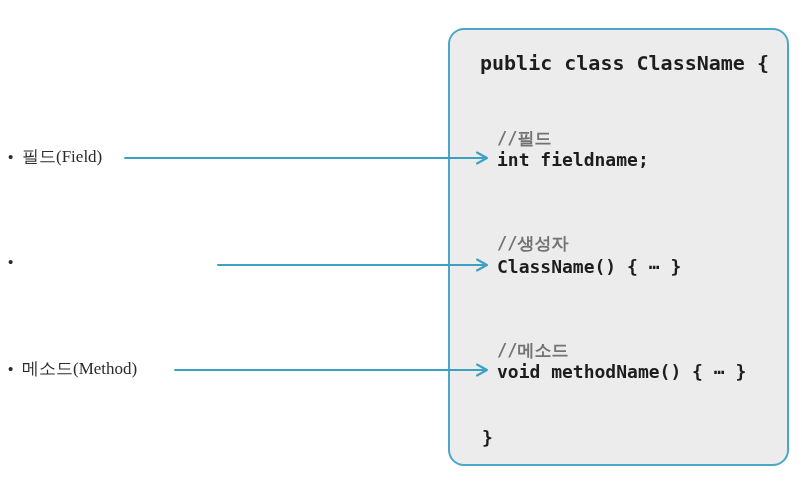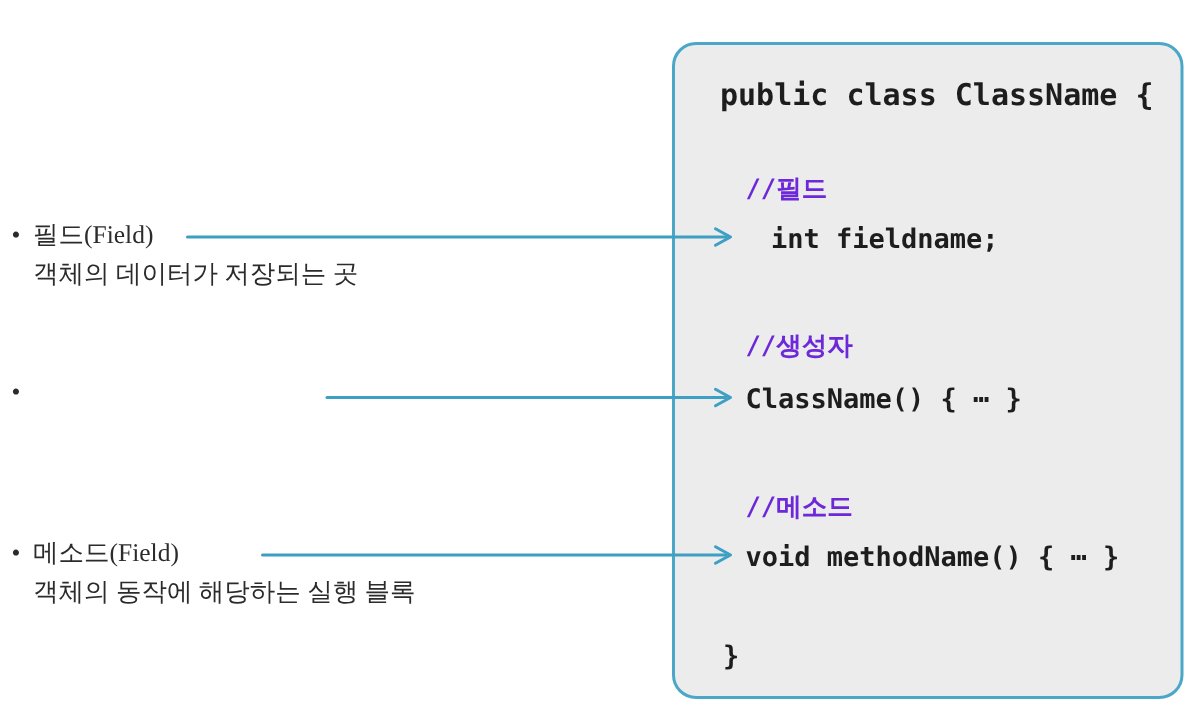--- a/index.html
+++ b/index.html
@@ -32,22 +32,23 @@
     font-size: 18px;
     line-height: 22px;
     color: #1d1d1d;
     white-space: pre;
   }
   .code-title {
     font-size: 20px;
     line-height: 24px;
   }
   .code-comment {
-    color: #6d28d9;
+    color: #737373;
     font-size: 17px;
+    margin-top: 12px;
   }
 
   
   .legend-item {
     position: absolute;
     color: #2b2b2b;
     font-size: 17px;
     line-height: 26px;
     white-space: nowrap;
   }
@@ -84,45 +85,43 @@
 </style>
 </head>
 <body>
 
 <div class="canvas">
 
   <div class="class-box">
     <div class="code-line code-title" style="left:30px; top:21px;">public class ClassName {</div>
 
     <div class="code-line code-comment" style="left:47px; top:85px;">//필드</div>
-    <div class="code-line" style="left:47px; top:119px;margin-left:17px;">int fieldname;</div>
+    <div class="code-line" style="left:47px; top:119px;">int fieldname;</div>
 
     <div class="code-line code-comment" style="left:47px; top:190px;">//생성자</div>
     <div class="code-line" style="left:47px; top:226px;">ClassName() { ⋯ }</div>
 
     <div class="code-line code-comment" style="left:47px; top:297px;">//메소드</div>
     <div class="code-line" style="left:47px; top:331px;">void methodName() { ⋯ }</div>
 
     <div class="code-line" style="left:32px; top:397px;">}</div>
   </div>
 
   <div class="legend-item" style="left:8px; top:144px;">
     <span class="bullet">•</span>
     <div class="legend-term">필드(Field)</div>
-    <div class="legend-desc">객체의 데이터가 저장되는 곳</div>
   </div>
 
   <div class="legend-item" style="left:8px; top:249px;">
     <span class="bullet">•</span>
   </div>
 
   <div class="legend-item" style="left:8px; top:356px;">
     <span class="bullet">•</span>
-    <div class="legend-term">메소드(Field)</div>
-    <div class="legend-desc">객체의 동작에 해당하는 실행 블록</div>
+    <div class="legend-term">메소드(Method)</div>
   </div>
 
   <svg class="arrows" viewBox="0 0 802 484">
     <g>
       <line x1="125" y1="158" x2="484" y2="158"></line>
       <polyline points="477,152.5 487,158 477,163.5"></polyline>
     </g>
     <g>
       <line x1="218" y1="265" x2="484" y2="265"></line>
       <polyline points="477,259.5 487,265 477,270.5"></polyline>

